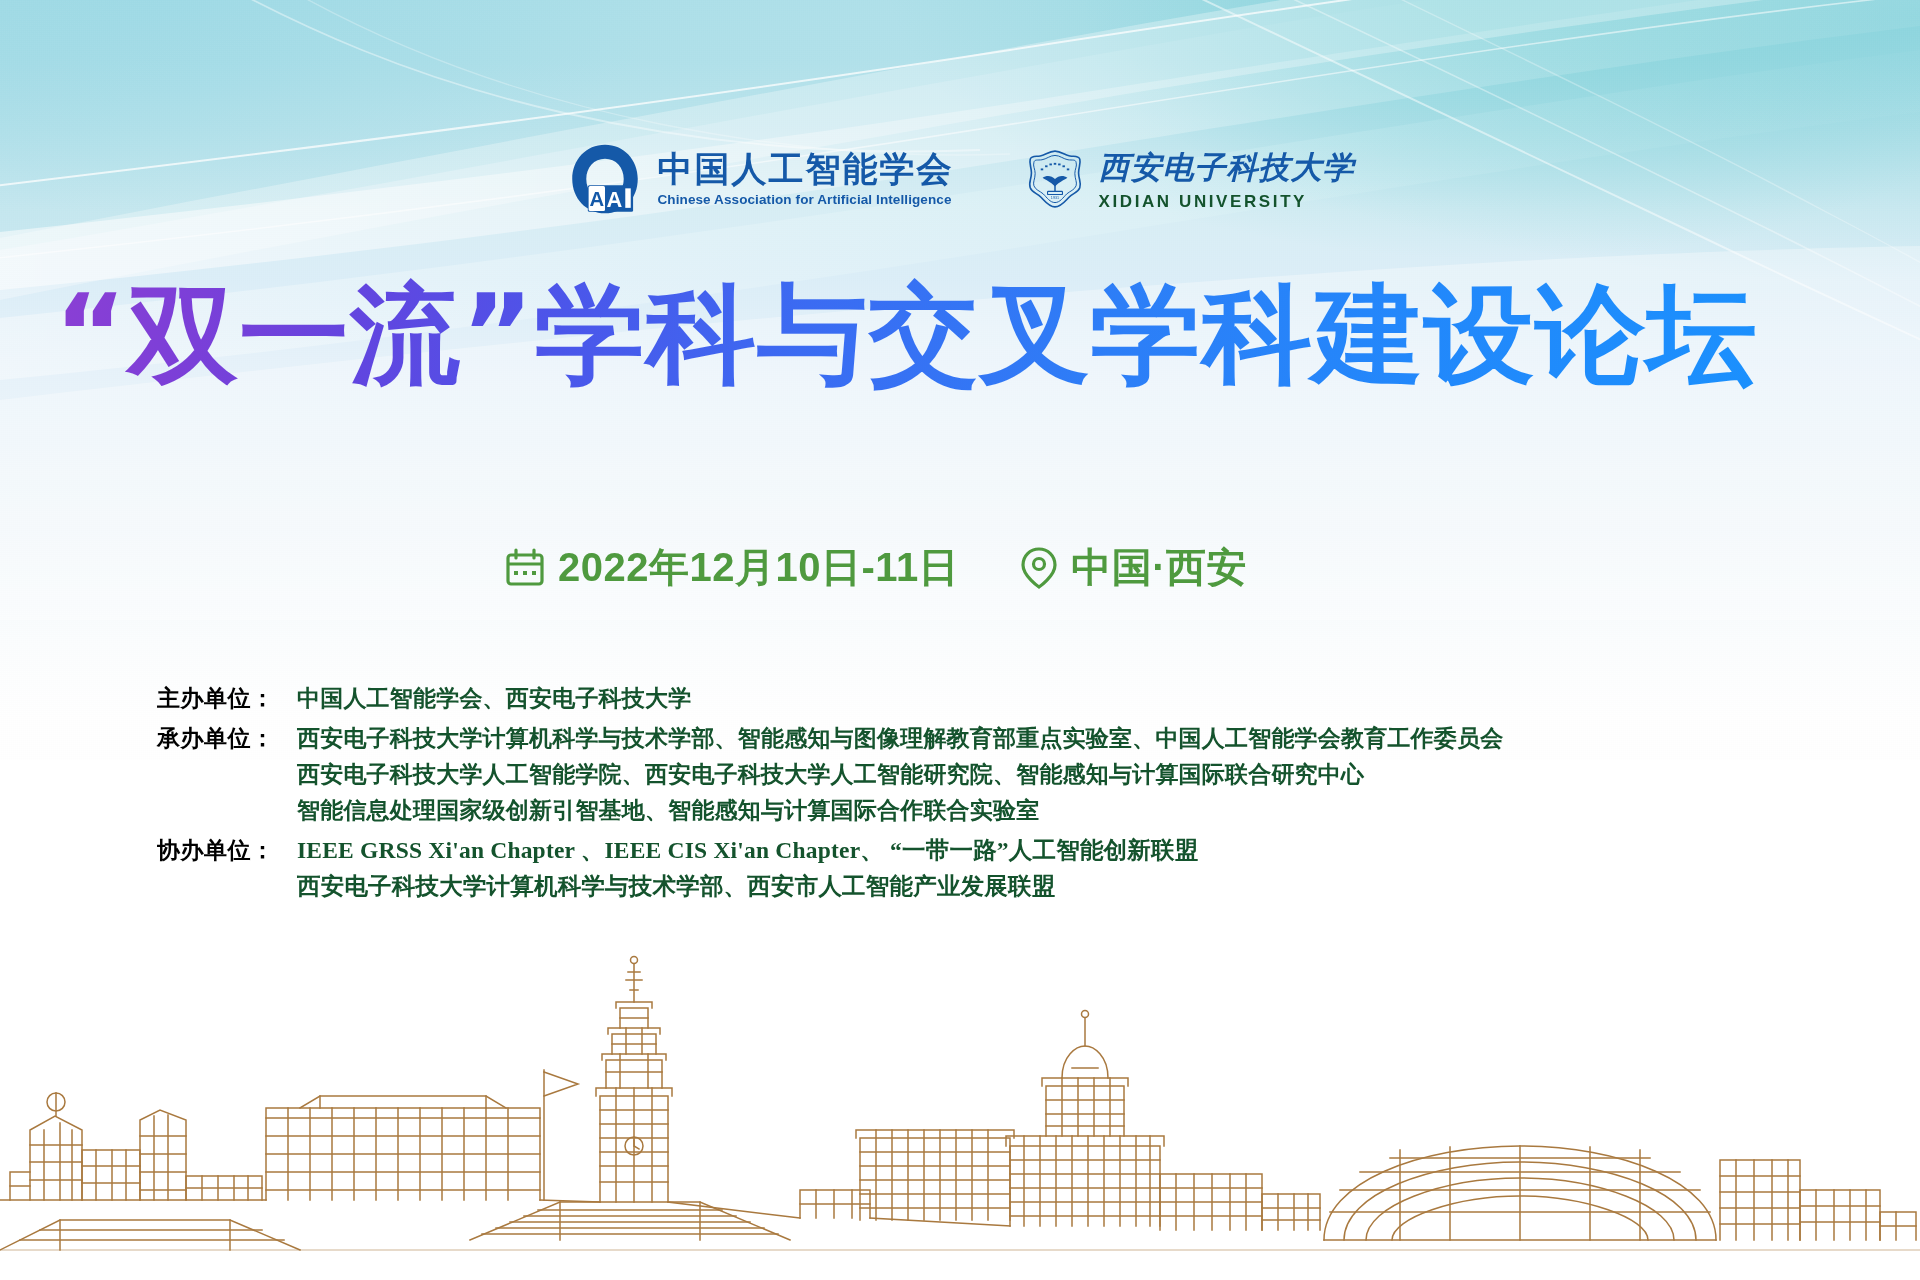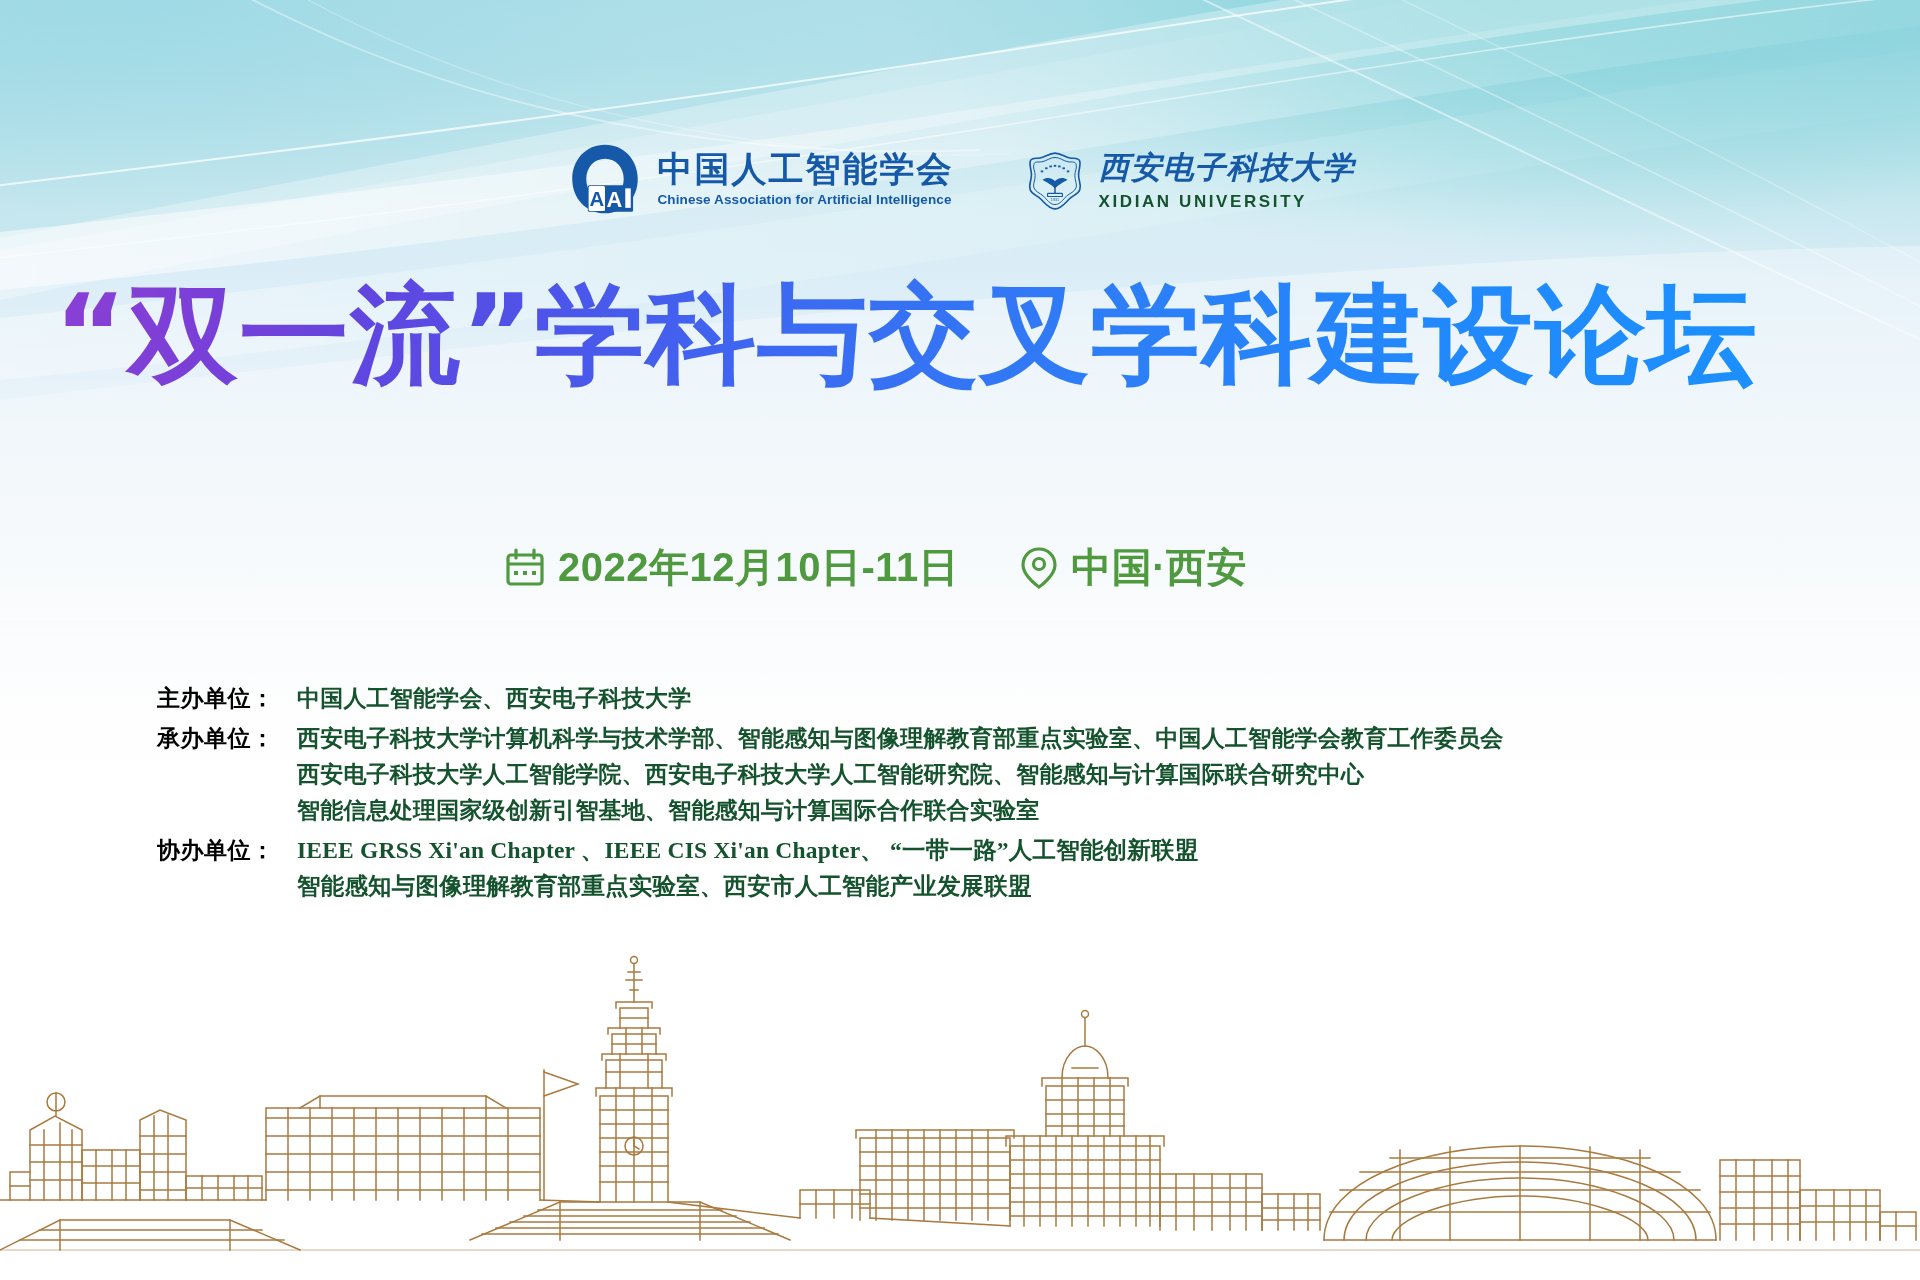--- a/index.html
+++ b/index.html
@@ -59,21 +59,21 @@
   .caai-text { display:flex; flex-direction:column; gap:4px; }
   .caai-cn {
     font-size:35px; font-weight:700; color:#1559a8; letter-spacing:2px;
     line-height:1.05; white-space:nowrap;
   }
   .caai-en {
     font-size:13.5px; font-weight:600; color:#1559a8; letter-spacing:.1px;
     white-space:nowrap;
   }
 
-  .logo-xidian { display:flex; align-items:flex-end; gap:13px; }
+  .logo-xidian { display:flex; align-items:center; gap:13px; }
   .xd-mark { width:62px; height:62px; flex:0 0 62px; }
   .xd-text { display:flex; flex-direction:column; gap:3px; align-items:flex-start; }
   .xd-cn {
     font-size:31px; font-weight:700; color:#1559a8; white-space:nowrap;
     font-family:"Liberation Serif","DejaVu Serif",serif;
     font-style:italic; letter-spacing:1px;
   }
   .xd-en {
     font-size:17px; font-weight:700; color:#14532d; letter-spacing:2.6px;
     white-space:nowrap;
@@ -283,21 +283,21 @@
         <div class="org-line">西安电子科技大学计算机科学与技术学部、智能感知与图像理解教育部重点实验室、中国人工智能学会教育工作委员会</div>
         <div class="org-line">西安电子科技大学人工智能学院、西安电子科技大学人工智能研究院、智能感知与计算国际联合研究中心</div>
         <div class="org-line">智能信息处理国家级创新引智基地、智能感知与计算国际合作联合实验室</div>
       </div>
     </div>
 
     <div class="org-block">
       <div class="org-label">协办单位：</div>
       <div class="org-lines">
         <div class="org-line serif">IEEE GRSS Xi'an Chapter 、IEEE CIS Xi'an Chapter、 “一带一路”人工智能创新联盟</div>
-        <div class="org-line serif">智能感知与图像理解教育部重点实验室、西安市人工智能产业发展联盟</div>
+        <div class="org-line serif">西安电子科技大学计算机科学与技术学部、西安市人工智能产业发展联盟</div>
       </div>
     </div>
 
   </div>
 
   <svg class="skyline" viewBox="0 0 1920 330" preserveAspectRatio="none">
     <g fill="none" stroke="#a9793f" stroke-width="1.5" stroke-linecap="square">
 
       <g>
         <path d="M30 250 L30 180 L55 166 L82 180 L82 250"></path>

